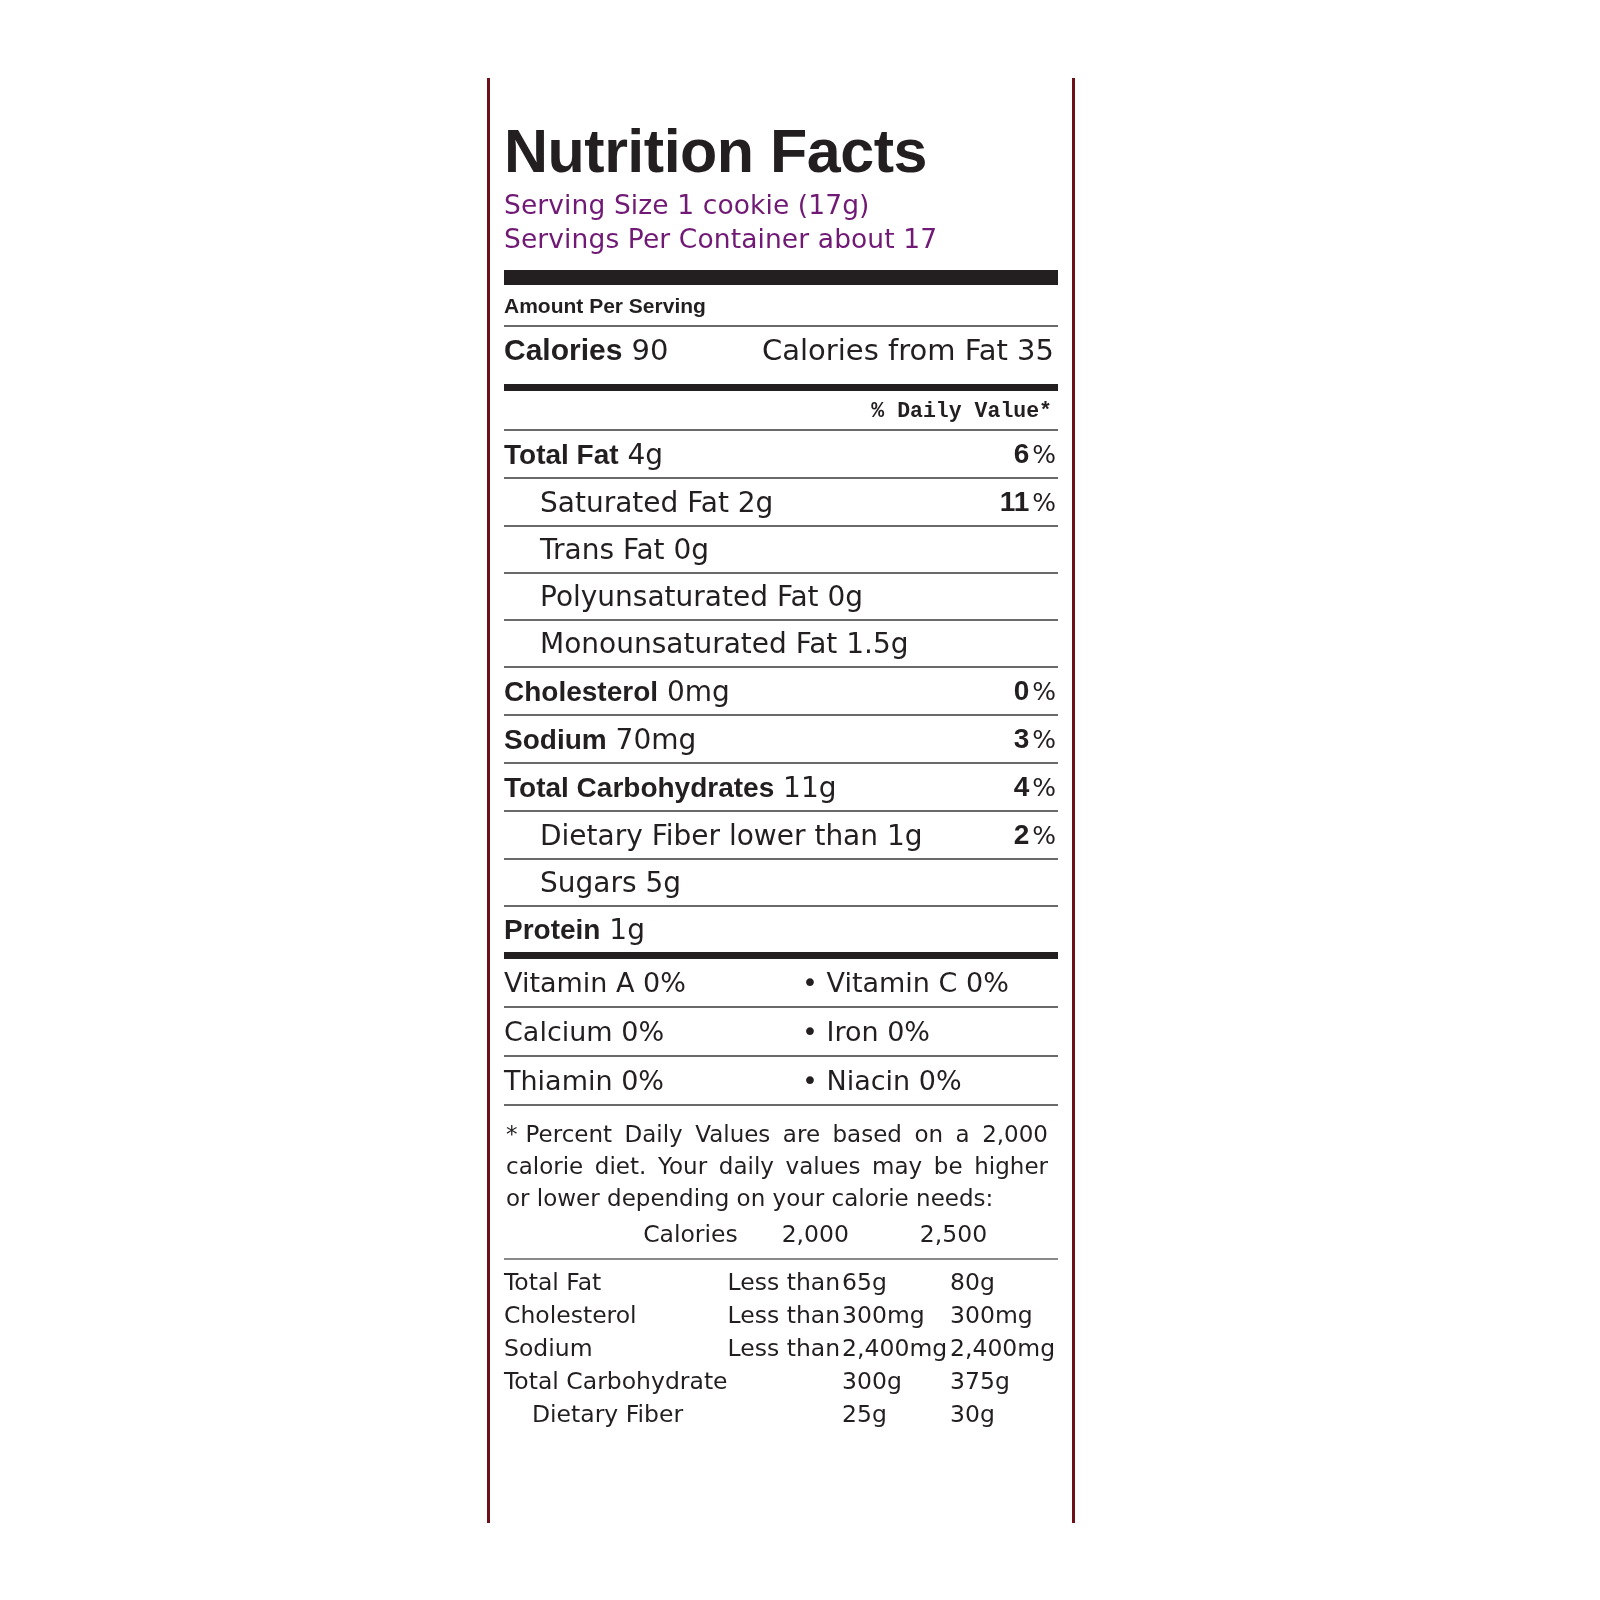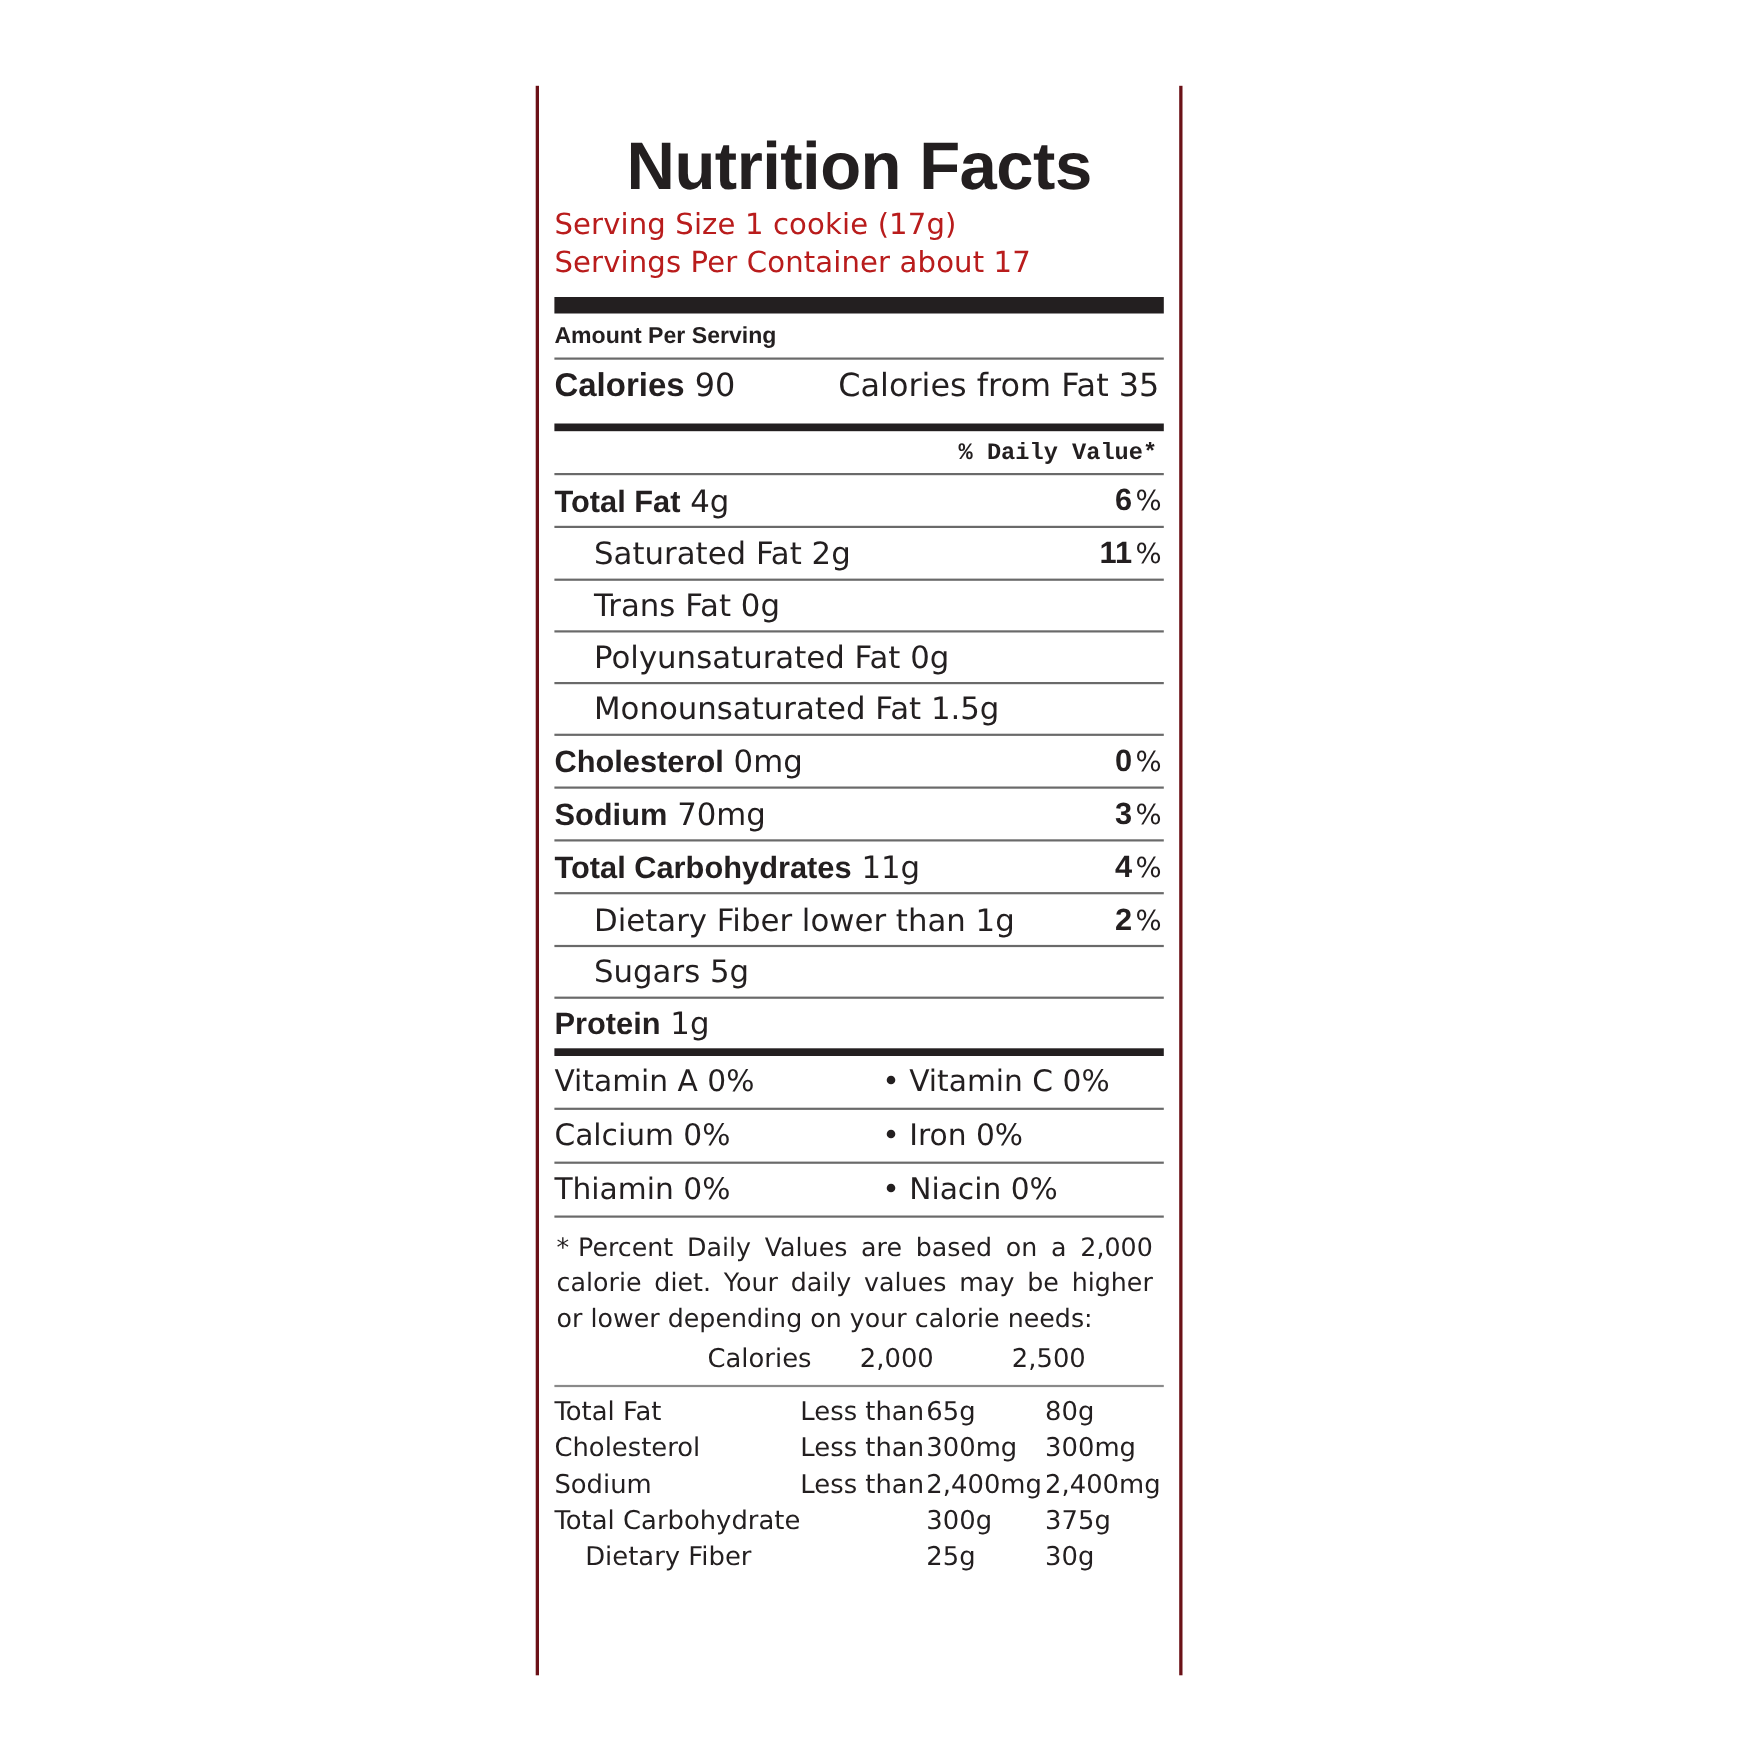--- a/index.html
+++ b/index.html
@@ -40,27 +40,26 @@
   }
 
   .nf-title {
     font-family: "Liberation Sans", sans-serif;
     font-weight: bold;
     font-size: 61px;
     line-height: 62px;
     letter-spacing: -0.5px;
     margin: 42px 0 0 0;
     color: #231f20;
-    text-align: center;
   }
 
   .serving-line {
     font-size: 26.5px;
     line-height: 34px;
-    color: #b91c1c;
+    color: #701a75;
     letter-spacing: 0.1px;
   }
   .serving-first { margin-top: 6px; }
 
   .rule-thick {
     height: 15px;
     background: #231f20;
     margin: 14px 0 0 0;
   }
   .rule-med {

